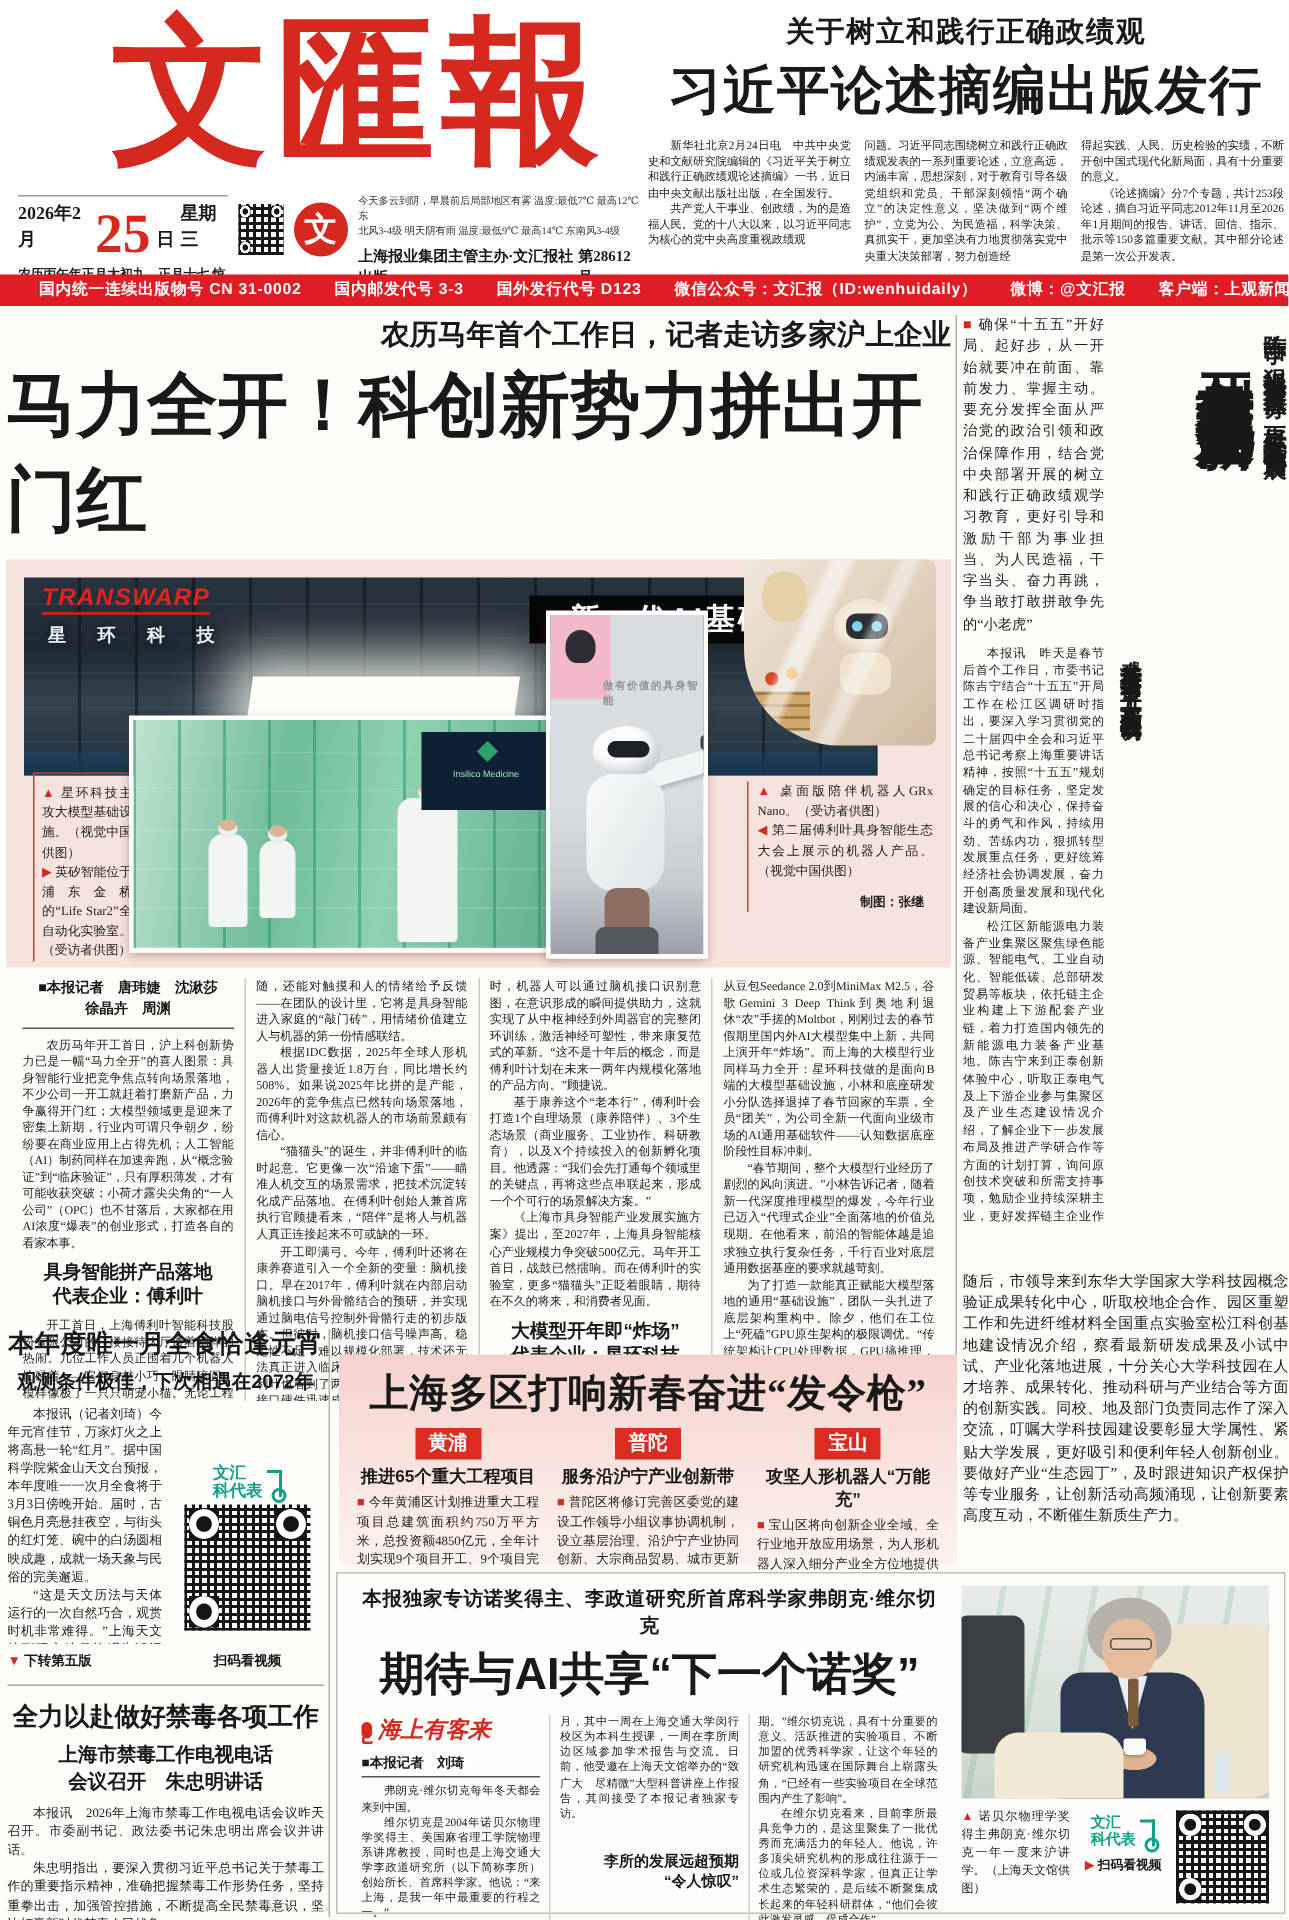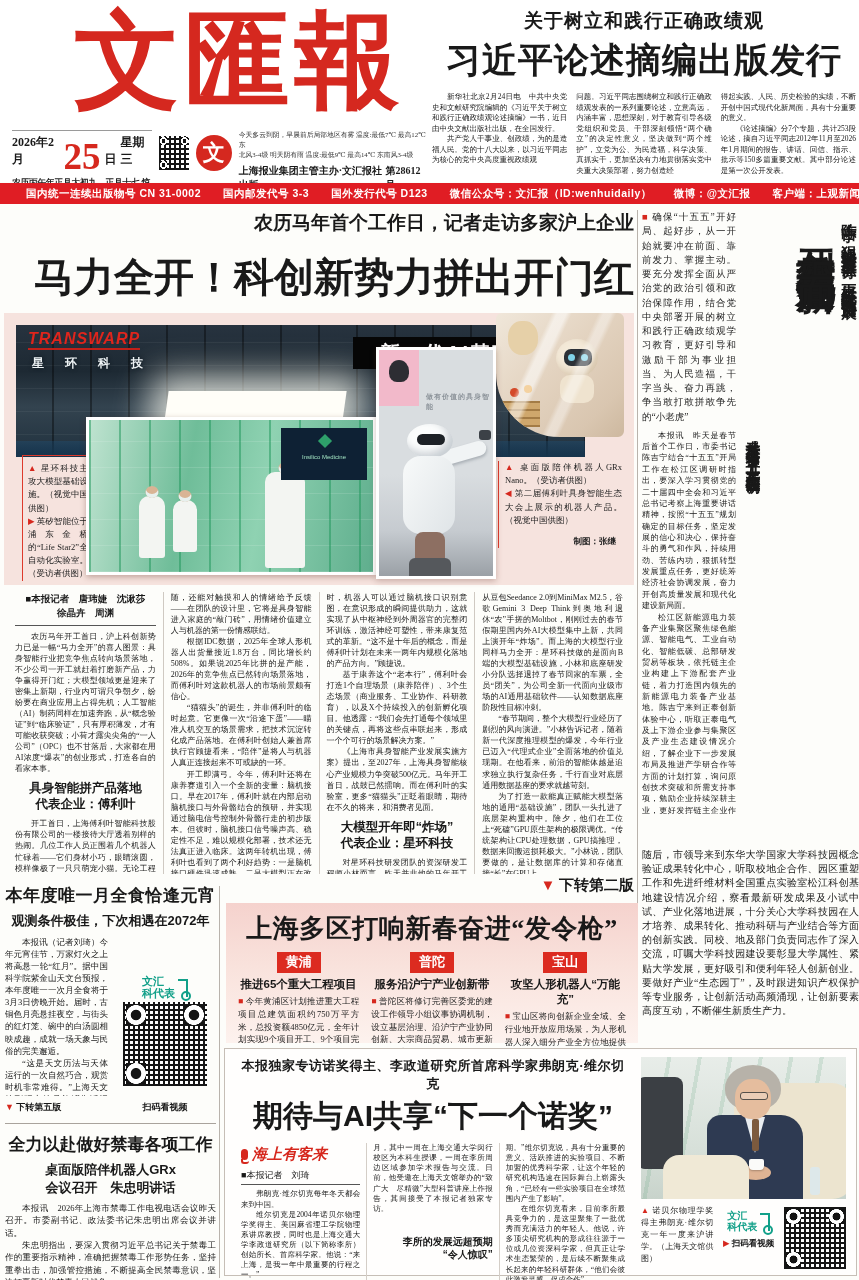--- a/index.html
+++ b/index.html
@@ -46,22 +46,22 @@
   .ts-col { flex:1; font-size:7.5px; line-height:1.4; }
 
   
   #infobar { position:absolute; left:0; top:183px; width:859px; height:21px; background:#e01d24;
       color:#fff; font-family:"Liberation Sans",sans-serif; font-weight:bold; font-size:10.5px;
       line-height:21px; padding-left:26px; letter-spacing:0.5px; white-space:nowrap; }
 
   
   #lead { position:absolute; left:4px; top:210px; width:630px; }
   .lead-kicker { text-align:right; font-size:19px; font-weight:bold; }
-  .lead-headline { text-align:right; font-size:40px; font-weight:900; letter-spacing:0;
-      font-family:"Liberation Sans","DejaVu Sans",sans-serif; margin-top:14px; }
+  .lead-headline { text-align:left; font-size:47px; font-weight:900; letter-spacing:0;
+      font-family:"Liberation Sans","DejaVu Sans",sans-serif; margin-top:3px; }
   .photo-panel { position:relative; margin-top:8px; height:272px; background:#f6e3de; }
 
   .photoA { position:absolute; left:12px; top:12px; width:569px; height:132px; overflow:hidden;
       background:linear-gradient(180deg,#27333f 0%,#1d2933 35%,#33434f 62%,#20313e 100%); }
   .photoA .truss { position:absolute; inset:0;
       background:repeating-linear-gradient(90deg,transparent 0 36px,rgba(0,0,0,.38) 36px 38px),
                  repeating-linear-gradient(0deg,transparent 0 22px,rgba(255,255,255,.05) 22px 23px); }
   .pa-brand { position:absolute; left:12px; top:5px; color:#e0251c; font-style:italic; font-weight:900;
       font-size:16px; letter-spacing:1px; border-bottom:2px solid #c02019;
       font-family:"Liberation Sans",sans-serif; }
@@ -104,21 +104,21 @@
       font-family:"Liberation Sans",sans-serif; }
   .pb-screen::before { content:""; position:absolute; left:39px; top:8px; width:10px; height:10px;
       background:#2ea06a; transform:rotate(45deg); }
   .person { position:absolute; border-radius:10px 10px 3px 3px; background:#f3f5f2; }
   .person::before { content:""; position:absolute; left:50%; top:-10px; transform:translateX(-50%);
       width:13px; height:12px; border-radius:50%; background:#d9b495; box-shadow:inset 0 -4px 0 #e8f0ee; }
   .pr1 { left:50px; bottom:14px; width:26px; height:62px; }
   .pr2 { left:84px; bottom:20px; width:24px; height:52px; }
   .pr3 { left:176px; bottom:4px; width:40px; height:96px; }
 
-  .photoC { position:absolute; left:372px; top:34px; width:120px; height:232px; z-index:3;
+  .photoC { position:absolute; left:360px; top:34px; width:108px; height:232px; z-index:3;
       border:3px solid #fff; box-shadow:0 2px 6px rgba(90,40,30,.3); overflow:hidden;
       background:linear-gradient(180deg,#d9dde0 0 55%,#c6cbd0 80%,#9aa0a6); }
   .pc-poster { position:absolute; left:0; top:0; width:40px; height:56px; background:#f2b9ca; }
   .pc-poster::before { content:""; position:absolute; left:10px; top:10px; width:20px; height:22px;
       border-radius:50% 50% 40% 40%; background:#2d2d33; }
   .pc-wall { position:absolute; right:3px; top:42px; width:64px; color:#8d949b; font-size:7px;
       letter-spacing:1px; font-weight:bold; }
   .pc-head { position:absolute; left:28px; top:74px; width:46px; height:34px; border-radius:50%;
       background:#fcfdfd; box-shadow:inset -5px -5px 8px rgba(150,160,170,.5); }
   .pc-visor { position:absolute; left:38px; top:84px; width:28px; height:11px; border-radius:6px; background:#1d2126; }
@@ -209,21 +209,21 @@
       font-family:"Liberation Sans","DejaVu Sans",sans-serif; }
   .n-cols { display:flex; height:152px; overflow:hidden; }
   .n-col { flex:1; font-size:7.5px; line-height:1.35; padding:0 6px; }
   .n-col + .n-col { border-left:1px solid #d4cec7; }
   .series { color:#d6281e; font-weight:900; font-style:italic; font-size:15px; margin:1px 0 5px;
       font-family:"Liberation Sans",sans-serif; }
   .mic { display:inline-block; width:7px; height:11px; background:#d6281e; border-radius:4px;
       margin-right:4px; position:relative; top:1px; }
   .mic::after { content:""; position:absolute; left:0px; top:10px; width:6px; height:3px;
       border-left:2px solid #d6281e; border-bottom:2px solid #d6281e; border-radius:0 0 3px 3px; }
-  .n-byline { font-weight:normal; font-size:9px; border-bottom:1px solid #555; padding-bottom:3px; margin-bottom:4px; }
+  .n-byline { font-weight:bold; font-size:9px; border-bottom:1px solid #555; padding-bottom:3px; margin-bottom:4px; }
   .n-sub { font-weight:bold; font-size:10px; text-align:right; line-height:1.35; margin:21px 0;
       font-family:"Liberation Sans",sans-serif; }
   .n-right { width:205px; }
   .n-photo { position:relative; width:205px; height:142px; overflow:hidden;
       background:linear-gradient(180deg,#e8ede9,#d7e0d9 65%,#c8d3cb); }
   .n-photo .streaks { position:absolute; inset:0;
       background:repeating-linear-gradient(100deg,transparent 0 26px,rgba(90,160,120,.18) 26px 30px); }
   .w-officechair { position:absolute; left:-4px; top:20px; width:46px; height:92px; background:#3b3f44; border-radius:8px; }
   .w-chairback { position:absolute; right:-8px; top:26px; width:120px; height:116px; background:#ece4cf; border-radius:22px; }
   .w-chairarm { position:absolute; left:22px; bottom:0; width:86px; height:44px; background:#f0e9d6; border-radius:16px 16px 0 0; }
@@ -444,21 +444,21 @@
         </div>
     </div>
     <div class="moon-foot">
       <span><span class="red">▼</span> <span>下转第五版</span></span>
       <span class="scan">扫码看视频</span>
     </div>
   </div>
   <div class="sep"></div>
   <div class="drug-h">全力以赴做好禁毒各项工作</div>
   <div class="drug-sub">
-    <span>桌面版陪伴机器人GRx</span><br>
+    <span>上海市禁毒工作电视电话</span><br>
     <span>会议召开　朱忠明讲话</span>
   </div>
   <div class="drug-body art">
       <p>本报讯　2026年上海市禁毒工作电视电话会议昨天召开。市委副书记、政法委书记朱忠明出席会议并讲话。</p>
       <p>朱忠明指出，要深入贯彻习近平总书记关于禁毒工作的重要指示精神，准确把握禁毒工作形势任务，坚持重拳出击，加强管控措施，不断提高全民禁毒意识，坚决打赢新时代禁毒人民战争。</p>
     </div>
 
 </section>
 
 <section id="districts">

